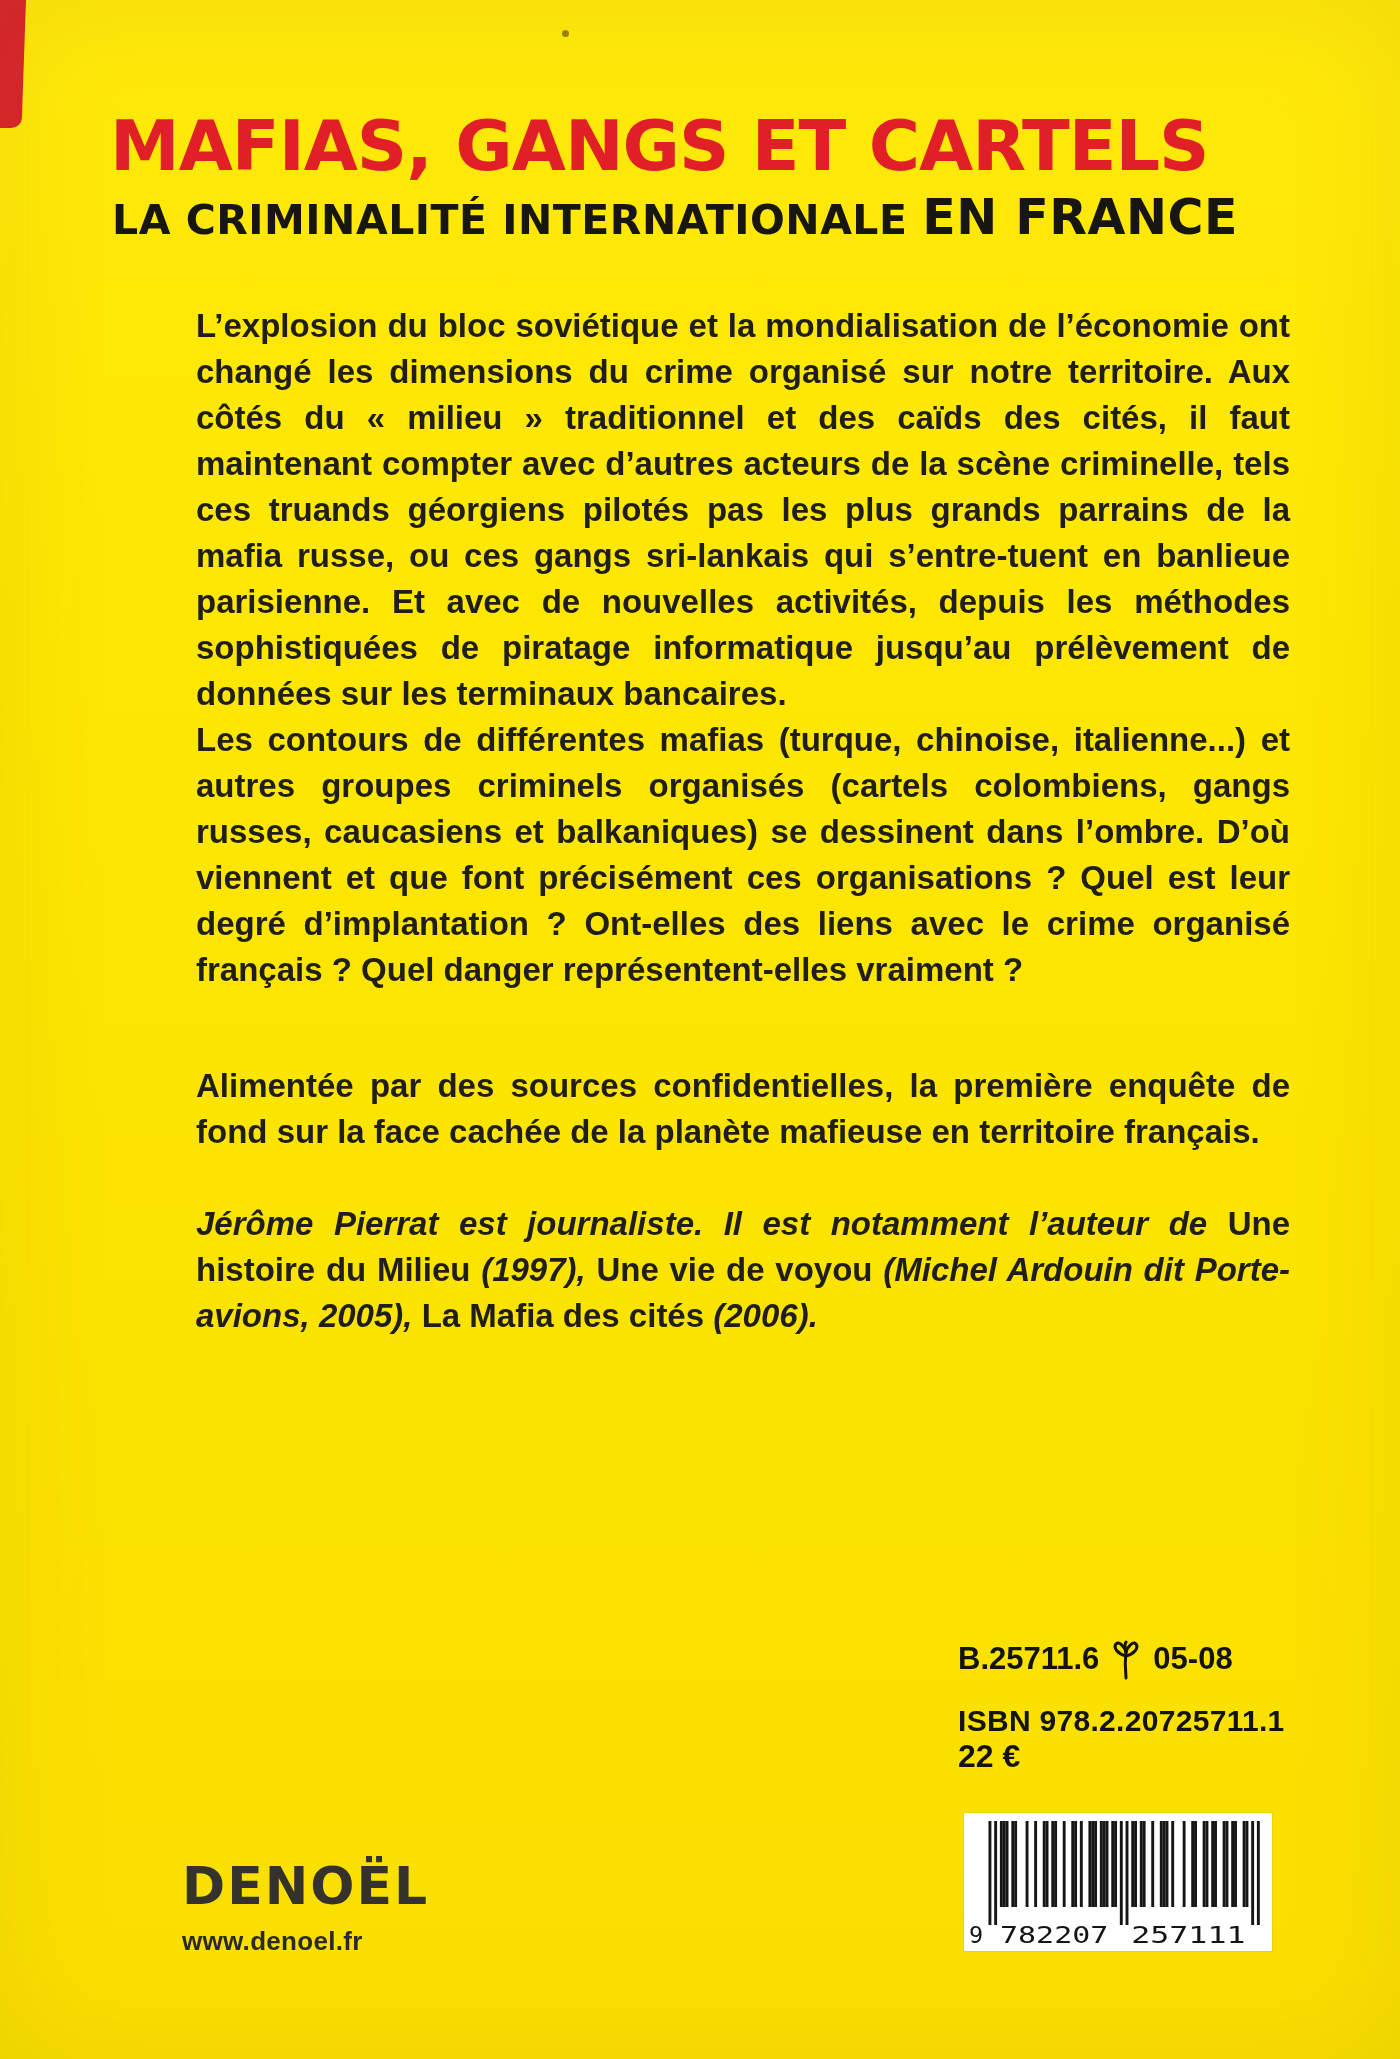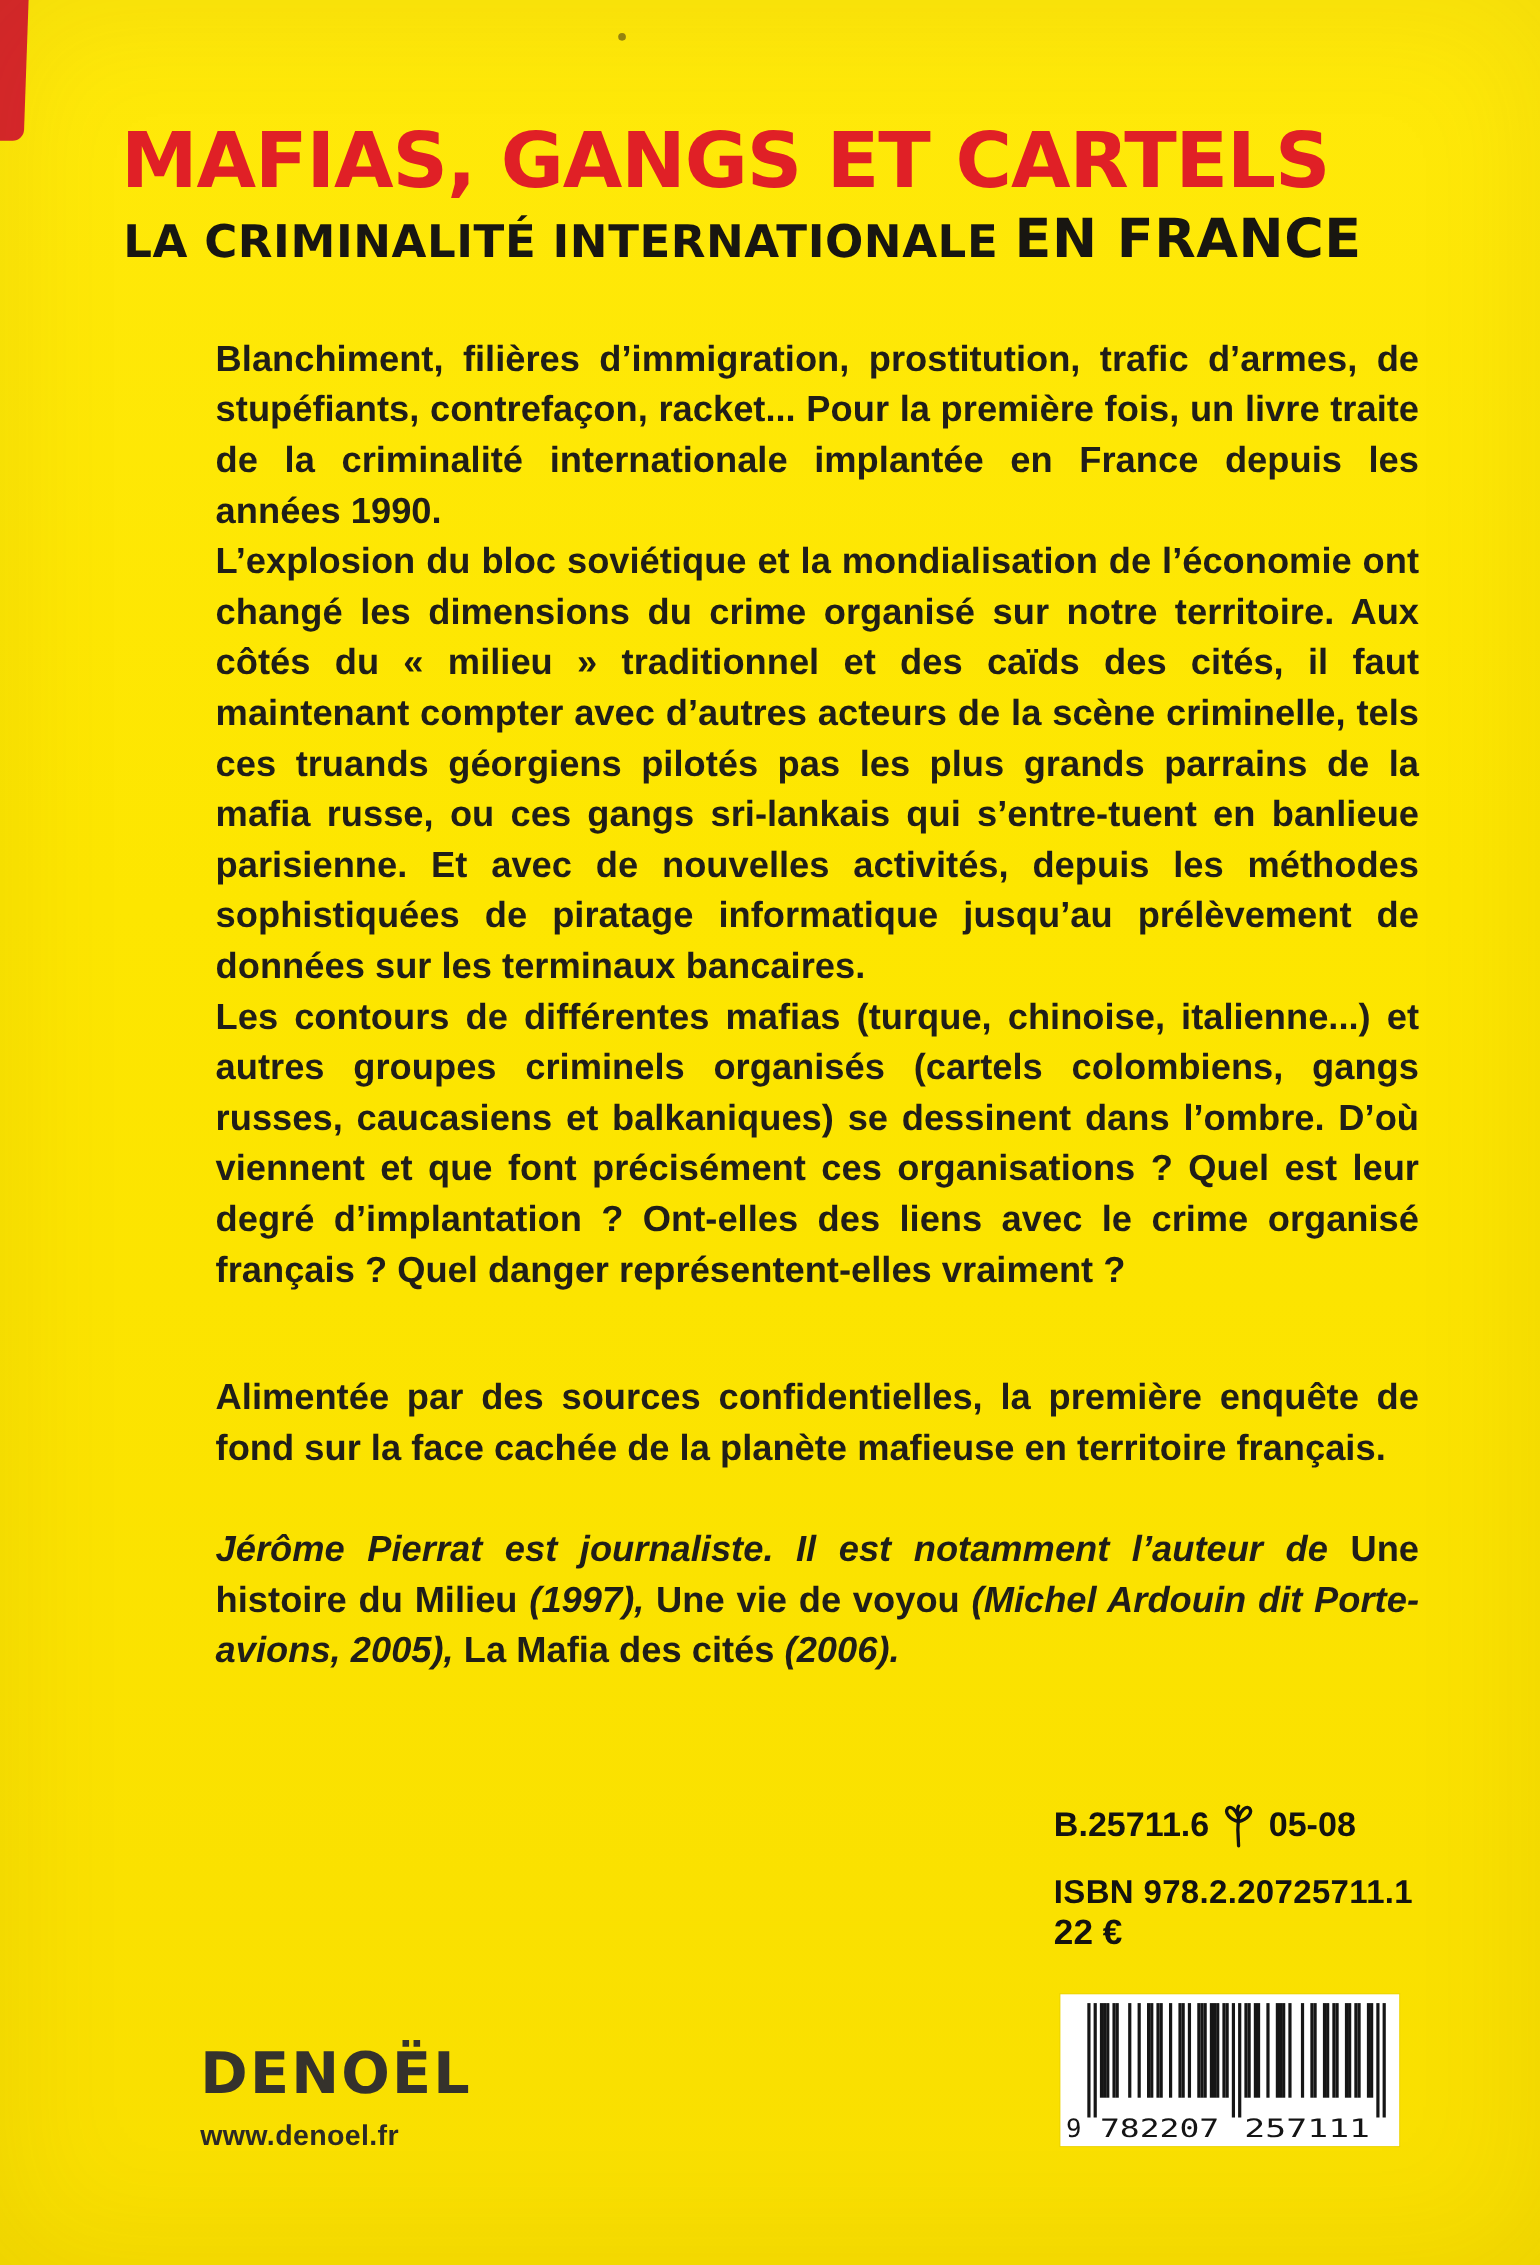--- a/index.html
+++ b/index.html
@@ -84,21 +84,20 @@
   <div class="red-sliver"></div>
   <div class="speck"></div>
 
   <header class="masthead">
     <h1 class="title">MAFIAS, GANGS ET CARTELS</h1>
     <h2 class="subtitle"><span class="reg">LA CRIMINALITÉ INTERNATIONALE </span><span class="big">EN FRANCE</span></h2>
   </header>
 
   <main class="body-text">
     <div>
-        <p class="para">Blanchiment, filières d’immigration, prostitution, trafic d’armes, de stupéfiants, contrefaçon, racket... Pour la première fois, un livre traite de la criminalité internationale implantée en France depuis les années 1990.</p>
         <p class="para">L’explosion du bloc soviétique et la mondialisation de l’économie ont changé les dimensions du crime organisé sur notre territoire. Aux côtés du « milieu » traditionnel et des caïds des cités, il faut maintenant compter avec d’autres acteurs de la scène criminelle, tels ces truands géorgiens pilotés pas les plus grands parrains de la mafia russe, ou ces gangs sri-lankais qui s’entre-tuent en banlieue parisienne. Et avec de nouvelles activités, depuis les méthodes sophistiquées de piratage informatique jusqu’au prélèvement de données sur les terminaux bancaires.</p>
         <p class="para">Les contours de différentes mafias (turque, chinoise, italienne...) et autres groupes criminels organisés (cartels colombiens, gangs russes, caucasiens et balkaniques) se dessinent dans l’ombre. D’où viennent et que font précisément ces organisations ? Quel est leur degré d’implantation ? Ont-elles des liens avec le crime organisé français ? Quel danger représentent-elles vraiment ?</p>
         <p class="para gap">Alimentée par des sources confidentielles, la première enquête de fond sur la face cachée de la planète mafieuse en territoire français.</p>
       </div>
     <p class="bio"><span class="it">Jérôme Pierrat est journaliste. Il est notamment l’auteur de </span><span class="rm">Une histoire du Milieu </span><span class="it">(1997), </span><span class="rm">Une vie de voyou </span><span class="it">(Michel Ardouin dit Porte-avions, 2005), </span><span class="rm">La Mafia des cités </span><span class="it">(2006).</span></p>
   </main>
 
   <div class="refs">
     <div class="ref-line">
       <span>B.25711.6</span>

